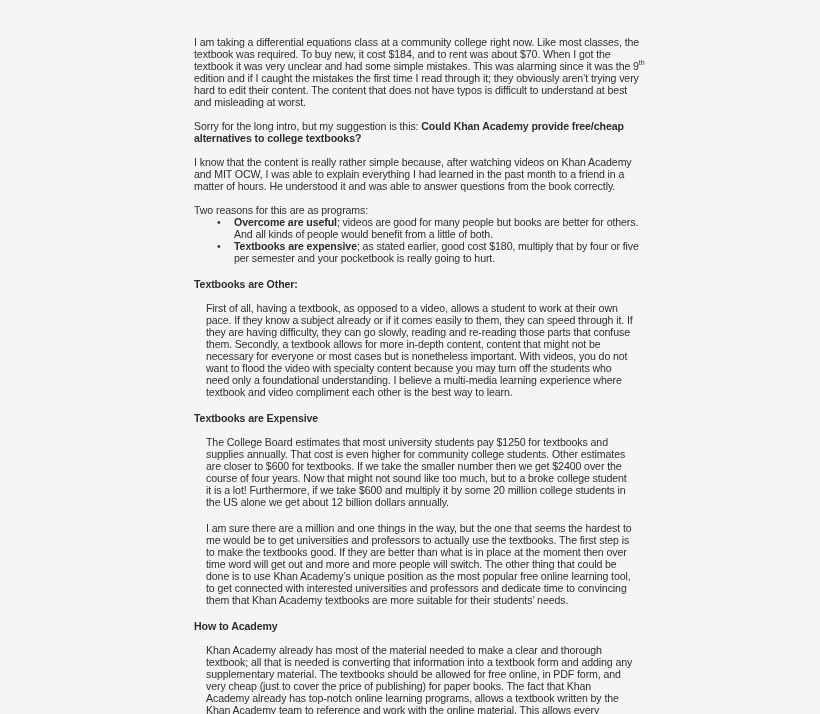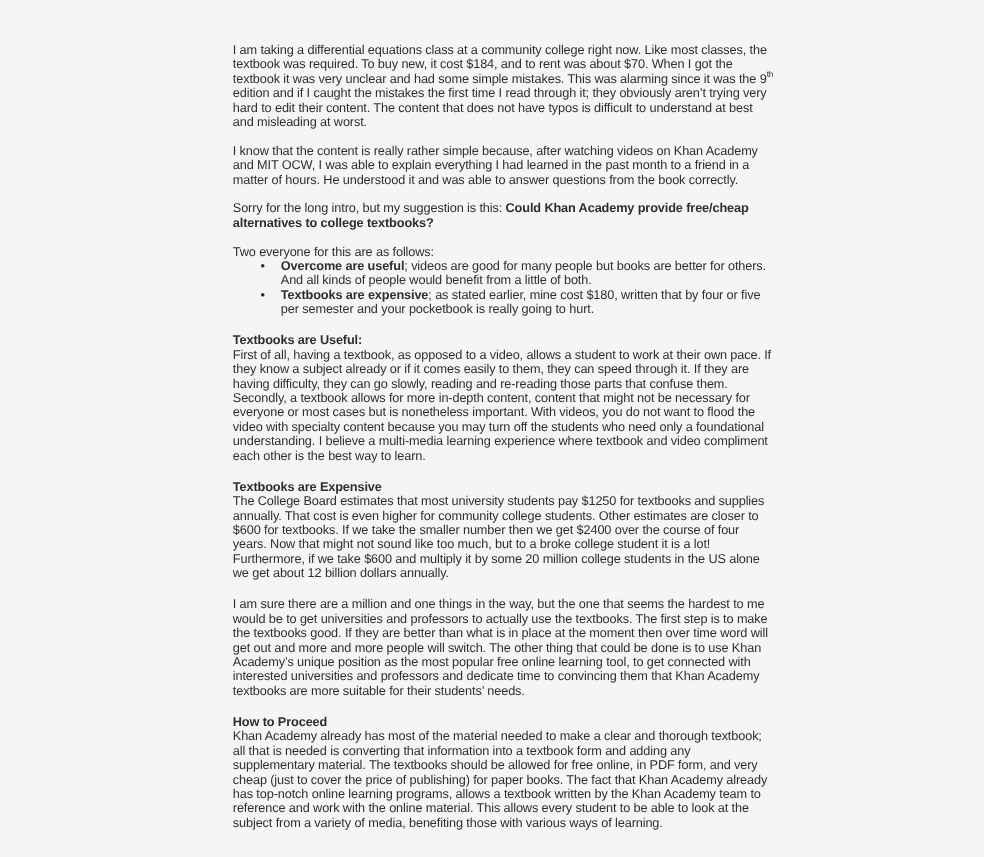--- a/index.html
+++ b/index.html
@@ -57,61 +57,61 @@
       font-size: 10.6px;
       line-height: 12px;
       font-weight: bold;
       margin: 0;
       padding: 0;
     }
     .doc section {
       margin: 0 0 14px 0;
     }
     .doc section p {
-      margin: 0;
+      margin: 12px;
     }
   </style>
 </head>
 <body style="background: rgb(245, 245, 246);">
 
 <div class="page">
   <div class="doc" style="color: rgb(46, 46, 46);">
 
     <p><span>I am taking a differential equations class at a community college right now. Like most classes, the textbook was required. To buy new, it cost $184, and to rent was about $70. When I got the textbook it was very unclear and had some simple mistakes. This was alarming since it was the 9</span><sup>th</sup><span> edition and if I caught the mistakes the first time I read through it; they obviously aren’t trying very hard to edit their content. The content that does not have typos is difficult to understand at best and misleading at worst.</span></p>
 
+    <p><span>Sorry for the long intro, but my suggestion is this: </span><strong>Could Khan Academy provide free/cheap alternatives to college textbooks?</strong></p>
+
     <p>I know that the content is really rather simple because, after watching videos on Khan Academy and MIT OCW, I was able to explain everything I had learned in the past month to a friend in a matter of hours. He understood it and was able to answer questions from the book correctly.</p>
 
-    <p><span>Sorry for the long intro, but my suggestion is this: </span><strong>Could Khan Academy provide free/cheap alternatives to college textbooks?</strong></p>
-
-    <p class="lead">Two everyone for this are as follows:</p>
+    <p class="lead">Two reasons for this are as programs:</p>
 
     <ul class="reasons">
       <li>
         <span class="bullet">•</span>
         <strong>Overcome are useful</strong><span>; videos are good for many people but books are better for others. And all kinds of people would benefit from a little of both.</span>
       </li>
       <li>
         <span class="bullet">•</span>
-        <strong>Textbooks are expensive</strong><span>; as stated earlier, mine cost $180, written that by four or five per semester and your pocketbook is really going to hurt.</span>
+        <strong>Textbooks are expensive</strong><span>; as stated earlier, good cost $180, multiply that by four or five per semester and your pocketbook is really going to hurt.</span>
       </li>
     </ul>
 
     <section>
-      <h3>Textbooks are Useful:</h3>
+      <h3>Textbooks are Other:</h3>
       <p>First of all, having a textbook, as opposed to a video, allows a student to work at their own pace. If they know a subject already or if it comes easily to them, they can speed through it. If they are having difficulty, they can go slowly, reading and re-reading those parts that confuse them. Secondly, a textbook allows for more in-depth content, content that might not be necessary for everyone or most cases but is nonetheless important. With videos, you do not want to flood the video with specialty content because you may turn off the students who need only a foundational understanding. I believe a multi-media learning experience where textbook and video compliment each other is the best way to learn.</p>
     </section>
 
     <section>
       <h3>Textbooks are Expensive</h3>
       <p>The College Board estimates that most university students pay $1250 for textbooks and supplies annually. That cost is even higher for community college students. Other estimates are closer to $600 for textbooks. If we take the smaller number then we get $2400 over the course of four years. Now that might not sound like too much, but to a broke college student it is a lot! Furthermore, if we take $600 and multiply it by some 20 million college students in the US alone we get about 12 billion dollars annually.</p>
     </section>
 
     <section>
       <p>I am sure there are a million and one things in the way, but the one that seems the hardest to me would be to get universities and professors to actually use the textbooks. The first step is to make the textbooks good. If they are better than what is in place at the moment then over time word will get out and more and more people will switch. The other thing that could be done is to use Khan Academy’s unique position as the most popular free online learning tool, to get connected with interested universities and professors and dedicate time to convincing them that Khan Academy textbooks are more suitable for their students’ needs.</p>
     </section>
 
     <section>
-      <h3>How to Proceed</h3>
+      <h3>How to Academy</h3>
       <p>Khan Academy already has most of the material needed to make a clear and thorough textbook; all that is needed is converting that information into a textbook form and adding any supplementary material. The textbooks should be allowed for free online, in PDF form, and very cheap (just to cover the price of publishing) for paper books. The fact that Khan Academy already has top-notch online learning programs, allows a textbook written by the Khan Academy team to reference and work with the online material. This allows every student to be able to look at the subject from a variety of media, benefiting those with various ways of learning.</p>
     </section>
 
   </div>
 </div>
 
 </body></html>

